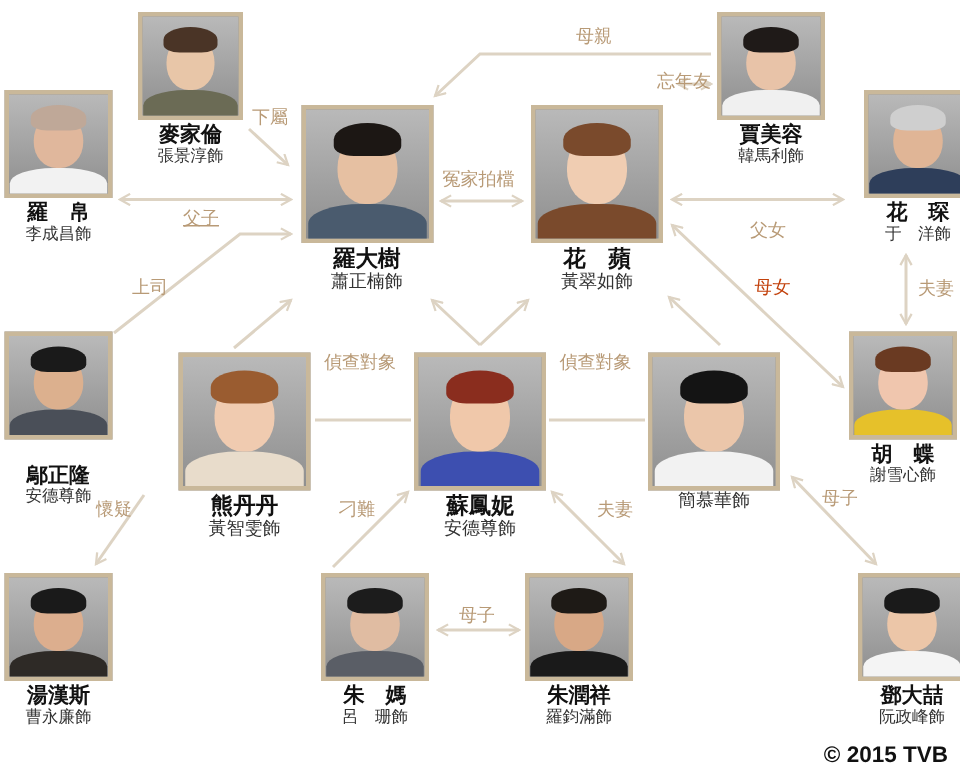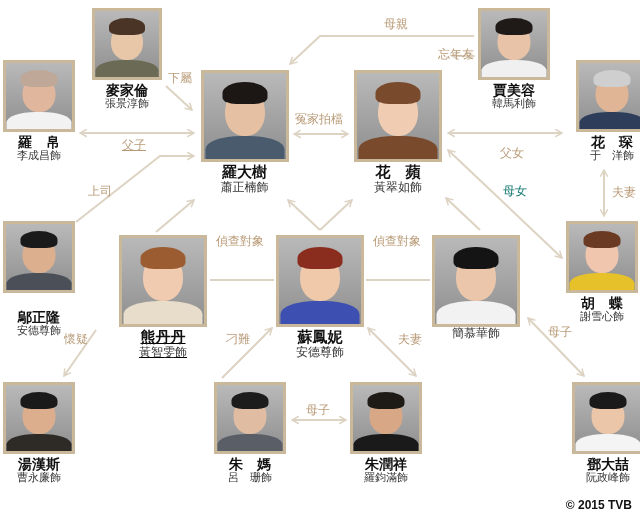--- a/index.html
+++ b/index.html
@@ -10,21 +10,21 @@
   .photo { box-sizing: border-box; border: 3px solid #c9b89a; background: #9a9a9a;
            position: relative; overflow: hidden; margin: 0 auto; }
   .photo .bg { position: absolute; inset: 0; background: linear-gradient(180deg,#b9b9b9 0%,#8f8f8f 100%); }
   .photo .head { position: absolute; left: 50%; transform: translateX(-50%); border-radius: 50% 50% 46% 46%; }
   .photo .hair { position: absolute; left: 50%; transform: translateX(-50%); border-radius: 50% 50% 30% 30%; }
   .photo .body { position: absolute; left: 50%; transform: translateX(-50%); bottom: -6px; border-radius: 45% 45% 0 0; }
   .cname { font-weight: bold; color: #111; line-height: 1.15; white-space: nowrap; }
   .actor { color: #333; line-height: 1.15; white-space: nowrap; }
   .rel { position: absolute; color: #b89a76; font-size: 12px; white-space: nowrap; }
   .copyright { position: absolute; right: 8px; bottom: 8px; font-family: "Liberation Sans", sans-serif;
-               font-weight: bold; font-size: 12px; color: #111; }
+               font-weight: bold; font-size: 15px; color: #111; }
 </style>
 </head>
 <body>
 
 <svg id="edges" viewBox="0 0 640 520" xmlns="http://www.w3.org/2000/svg">
   <defs>
     <marker id="ah" viewBox="0 0 12 12" refX="10" refY="6" markerWidth="9" markerHeight="9" orient="auto-start-reverse" markerUnits="userSpaceOnUse">
       <path d="M1,1 L10,6 L1,11" fill="none" stroke="#ddd3c3" stroke-width="2"></path>
     </marker>
   </defs>
@@ -134,21 +134,21 @@
     <div class="node" style="left: 3px; top: 221px; width: 72px;">
       <div class="photo" style="width:72px;height:72px">
         <div class="bg"></div>
         <div class="body" style="width:65px;height:23px;background:#4a4f58"></div>
         <div class="head" style="width:33px;height:37px;top:12px;background:#dcb08e"></div>
         <div class="hair" style="width:37px;height:17px;top:7px;background:#1a1a1a"></div>
       </div>
       <div class="cname" style="font-size:14px;margin-top:16px">鄔正隆</div>
       <div class="actor" style="font-size:11px">安德尊飾</div>
     </div>
-    <div class="node" style="left: 119px; top: 235px; width: 88px; text-decoration: underline;">
+    <div class="node" style="left: 119px; top: 235px; width: 88px;">
       <div class="photo" style="width:88px;height:92px">
         <div class="bg"></div>
         <div class="body" style="width:79px;height:29px;background:#e8dccb"></div>
         <div class="head" style="width:40px;height:48px;top:15px;background:#f0cbb0"></div>
         <div class="hair" style="width:45px;height:22px;top:9px;background:#9a5c30"></div>
       </div>
       <div class="cname" style="font-size:15px;margin-top:2px">熊丹丹</div>
       <div class="actor" style="font-size:12px">黃智雯飾</div>
     </div>
     <div class="node" style="left: 276px; top: 235px; width: 88px;">
@@ -222,21 +222,21 @@
     </div>
   </div>
 <div id="rels">
     <div class="rel" style="left: 384px; top: 16px; color: rgb(184, 154, 118);">母親</div>
     <div class="rel" style="left: 438px; top: 46px; color: rgb(184, 154, 118);">忘年友</div>
     <div class="rel" style="left: 168px; top: 70px; color: rgb(184, 154, 118);">下屬</div>
     <div class="rel" style="left: 295px; top: 111px; color: rgb(184, 154, 118);">冤家拍檔</div>
     <div class="rel" style="left: 122px; top: 137px; color: rgb(184, 154, 118); text-decoration: underline;">父子</div>
     <div class="rel" style="left: 500px; top: 145px; color: rgb(184, 154, 118);">父女</div>
     <div class="rel" style="left: 88px; top: 183px; color: rgb(184, 154, 118);">上司</div>
-    <div class="rel" style="left: 503px; top: 183px; color: #0f766e;">母女</div>
+    <div class="rel" style="left: 503px; top: 183px; color: #c2410c;">母女</div>
     <div class="rel" style="left: 612px; top: 184px; color: rgb(184, 154, 118);">夫妻</div>
     <div class="rel" style="left: 216px; top: 233px; color: rgb(184, 154, 118);">偵查對象</div>
     <div class="rel" style="left: 373px; top: 233px; color: rgb(184, 154, 118);">偵查對象</div>
     <div class="rel" style="left: 64px; top: 331px; color: rgb(184, 154, 118);">懷疑</div>
     <div class="rel" style="left: 226px; top: 331px; color: rgb(184, 154, 118);">刁難</div>
     <div class="rel" style="left: 398px; top: 331px; color: rgb(184, 154, 118);">夫妻</div>
     <div class="rel" style="left: 548px; top: 324px; color: rgb(184, 154, 118);">母子</div>
     <div class="rel" style="left: 306px; top: 402px; color: rgb(184, 154, 118);">母子</div>
   </div>
 

